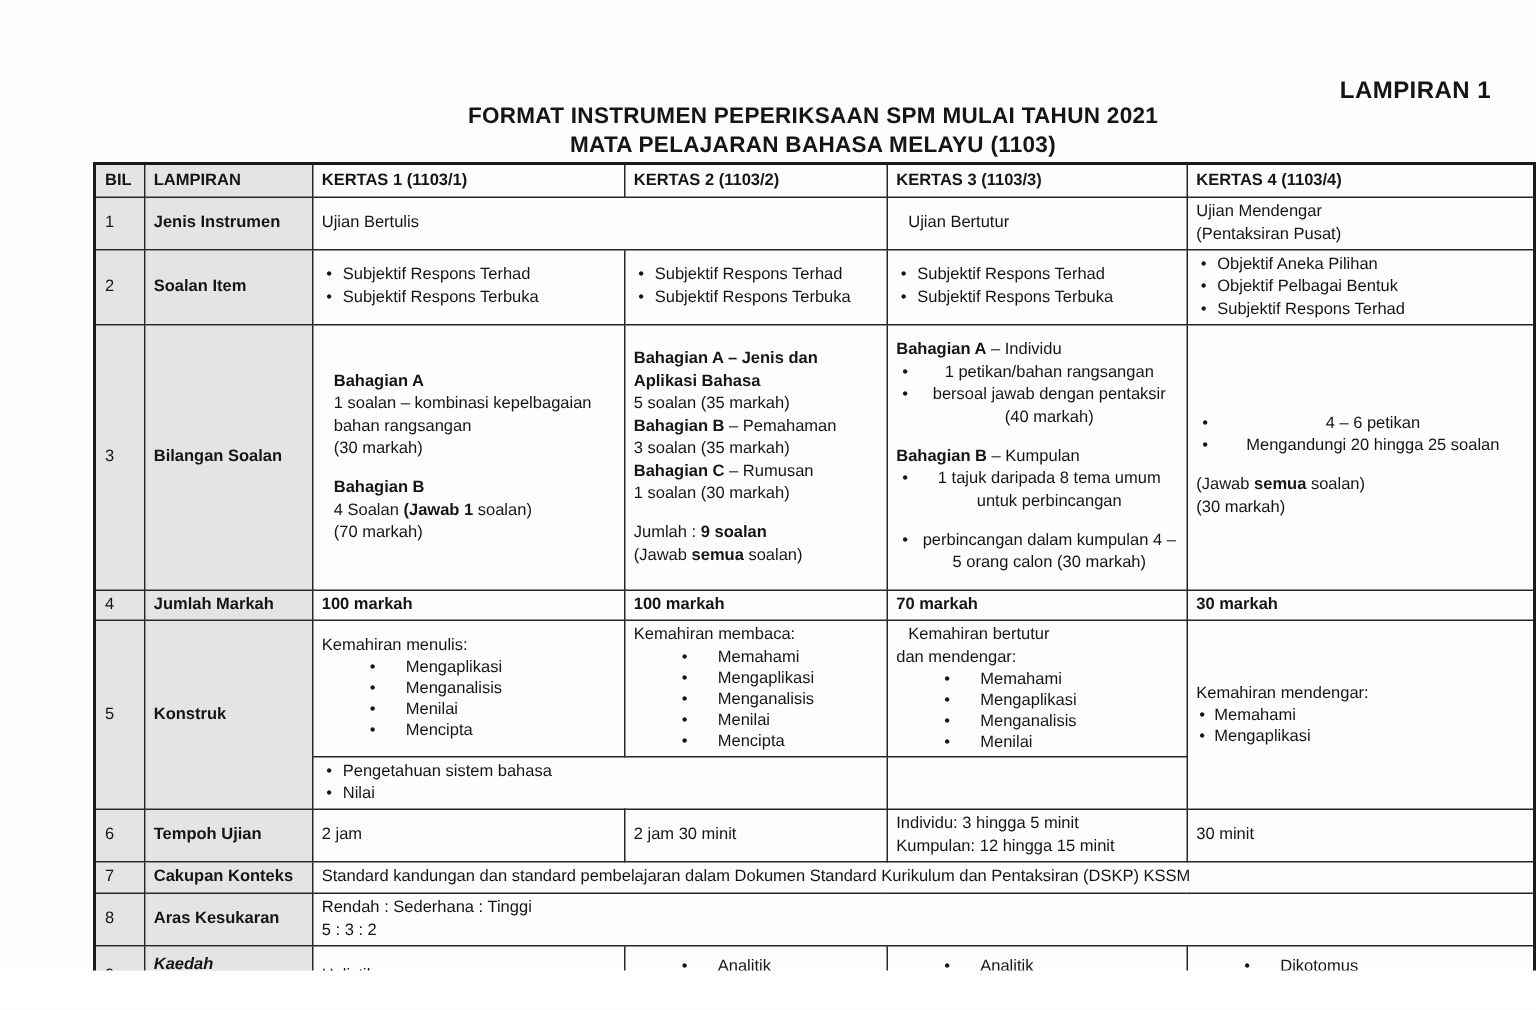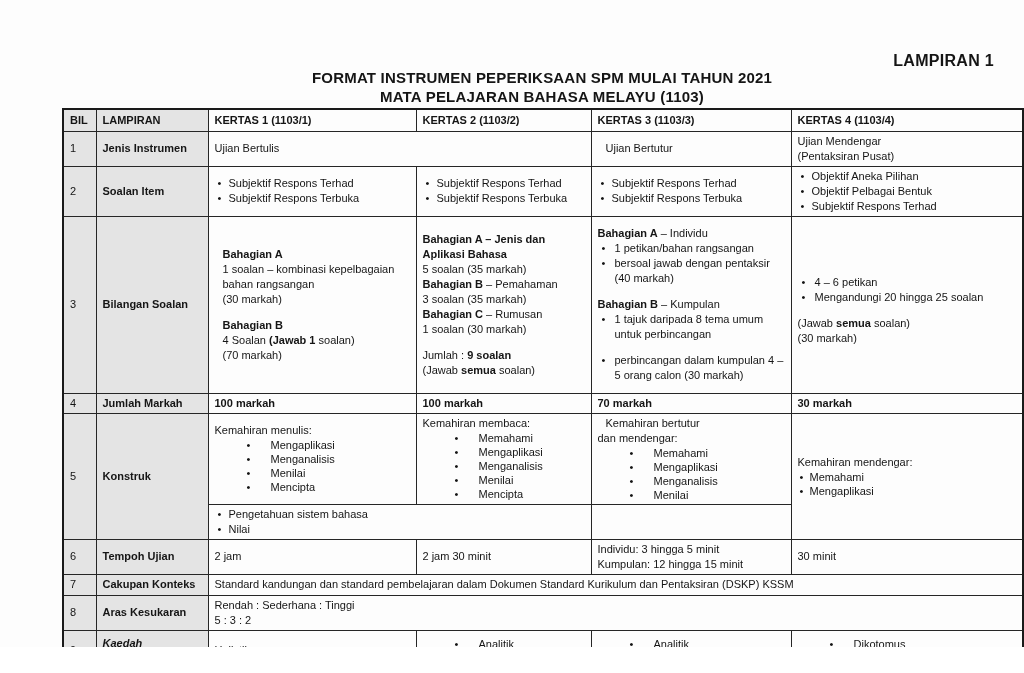--- a/index.html
+++ b/index.html
@@ -34,21 +34,21 @@
   .shade{background:#e4e4e4;}
   .b{font-weight:bold;}
   .c{text-align:left;margin-left:43px;}
   .top{vertical-align:top;}
   .gap{height:11px;}
   .narrow{max-width:78px;font-style:italic;}
   
   .bl{position:relative;padding-left:14px;}
   .bl::before{content:"\2022";position:absolute;left:3px;}
   
-  .hang{position:relative;padding-left:17px;}
+  .hang{position:relative;padding-left:17px;text-align:center;}
   .hang::before{content:"\2022";position:absolute;left:4px;}
   
   .clist{padding-left:56px;line-height:14px;}
   .clist .li{position:relative;}
   .clist .li::before{content:"\2022";position:absolute;left:-24px;}
   
   .slist{padding-left:12px;line-height:14px;}
   .slist .li{position:relative;}
   .slist .li::before{content:"\2022";position:absolute;left:-10px;}
   .indent{padding-left:8px;}

